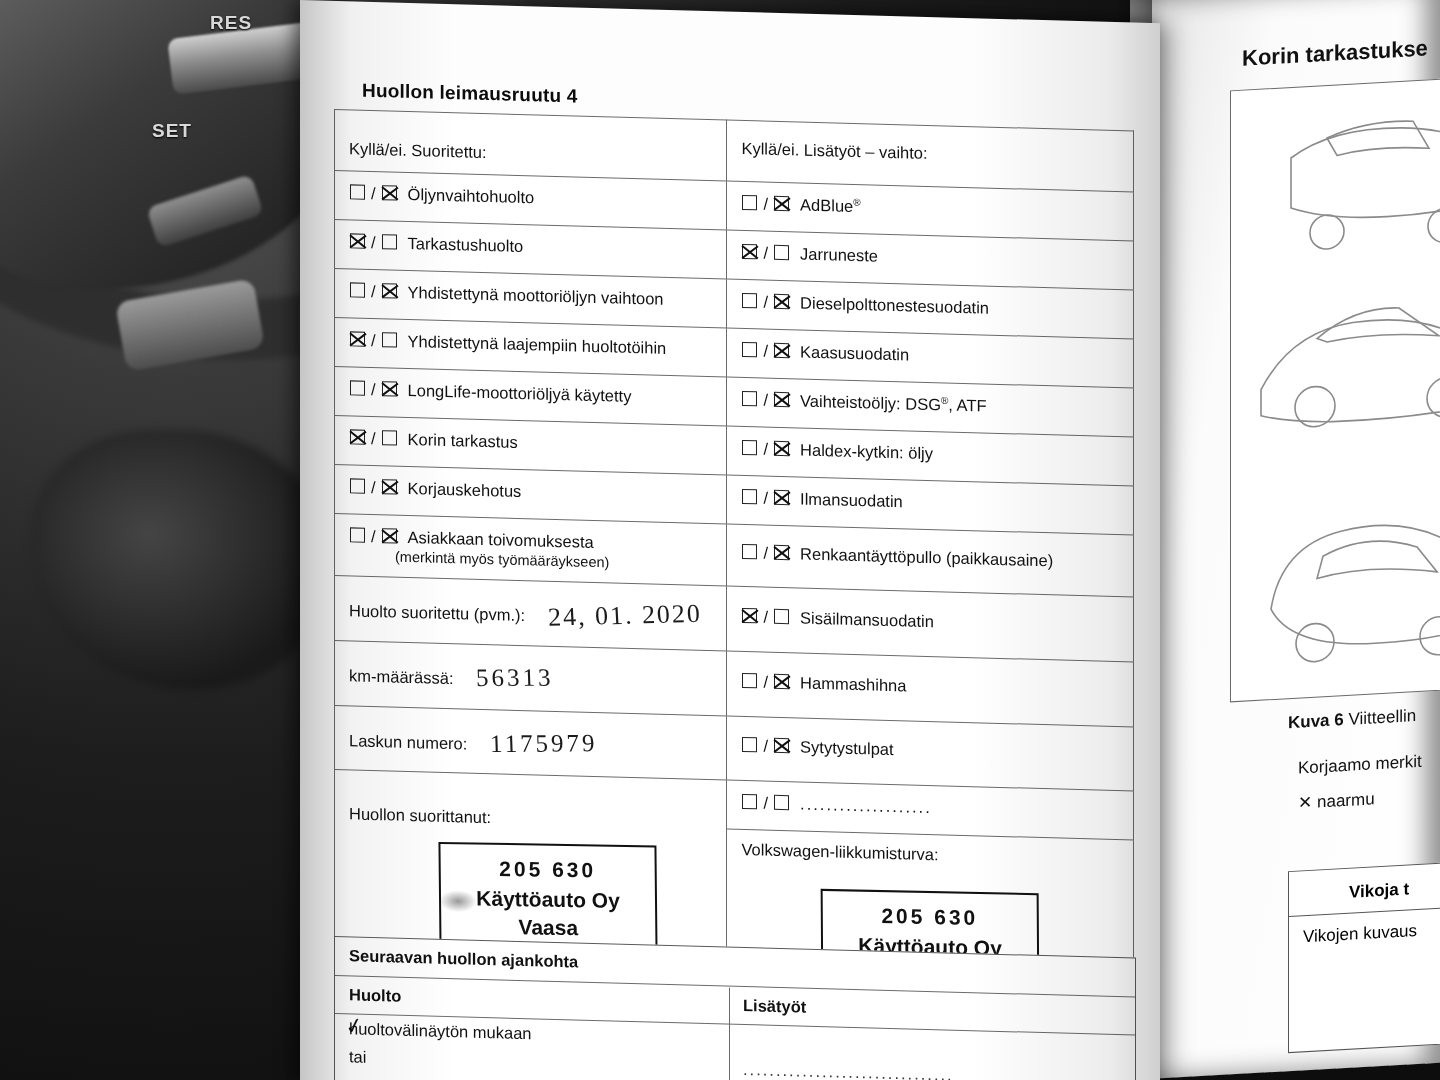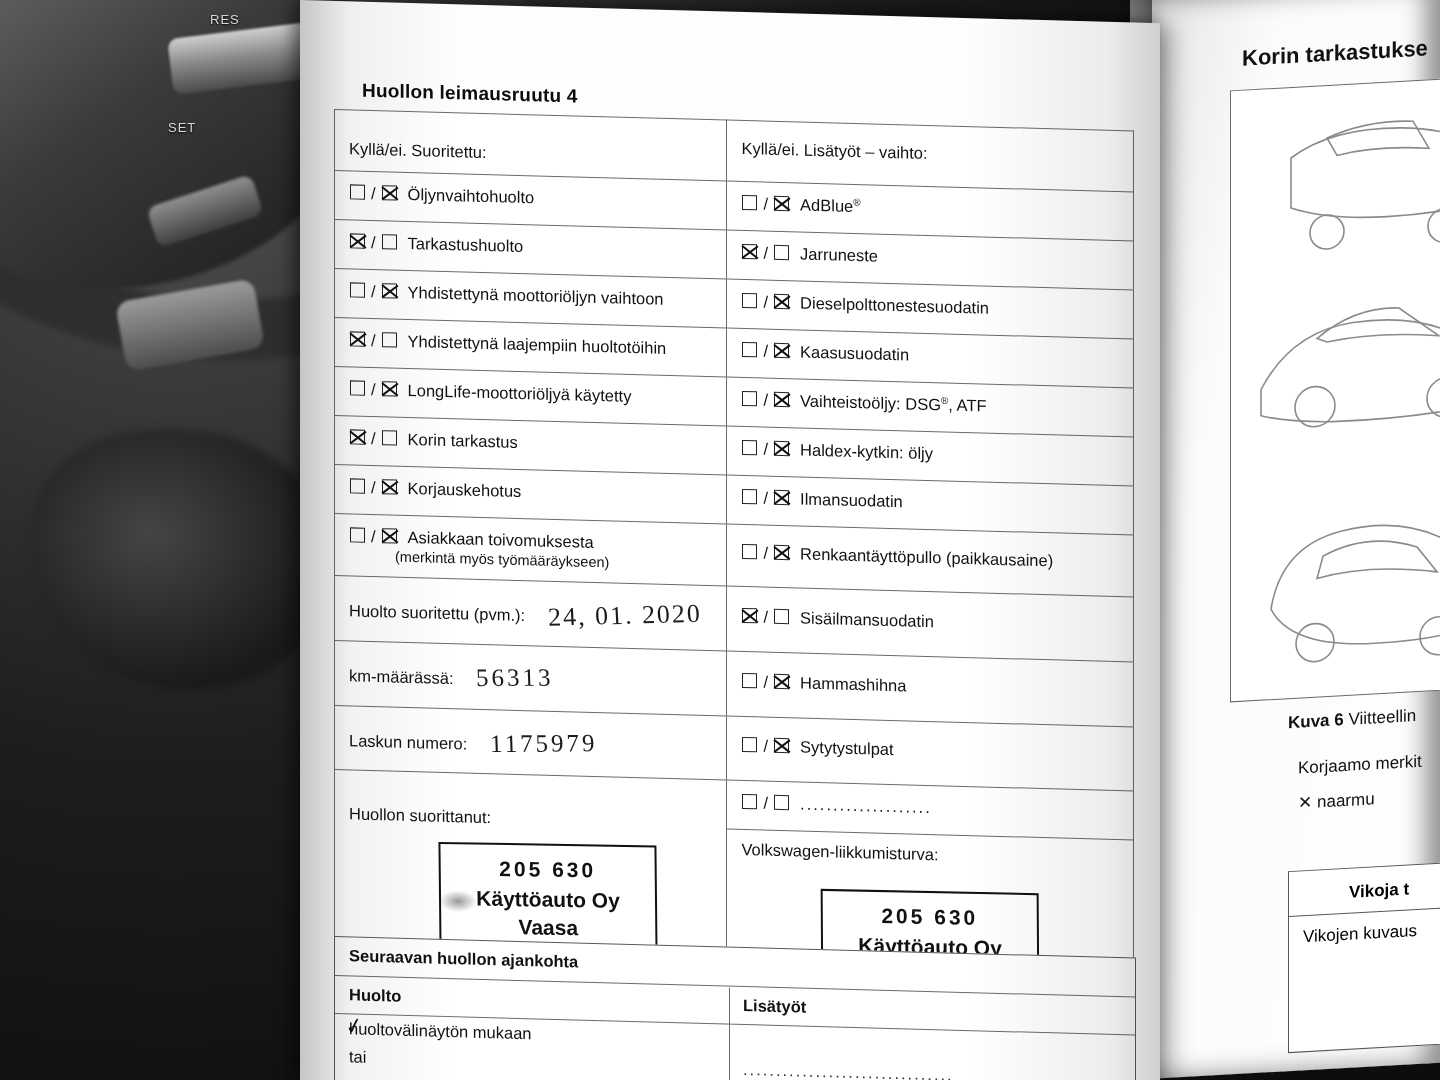--- a/index.html
+++ b/index.html
@@ -41,21 +41,21 @@
     position:absolute;left:150px;top:190px;width:110px;height:42px;
     background:linear-gradient(180deg,#8e8e8e,#3f3f3f);
     border-radius:10px;transform:rotate(-18deg);filter:blur(1.5px);
   }
   .vent{
     position:absolute;left:30px;top:430px;width:300px;height:260px;
     background:radial-gradient(ellipse at 40% 40%,#454545,#1a1a1a 70%);
     border-radius:40% 50% 45% 55%;filter:blur(4px);
   }
   .bgtext{
-    position:absolute;color:#d9d9d9;font-size:13px;font-weight:normal;
+    position:absolute;color:#d9d9d9;font-size:19px;font-weight:bold;
     letter-spacing:1px;filter:blur(.4px);text-shadow:0 1px 2px #000;
   }
 
   
   .right-page{
     position:absolute;left:1130px;top:0;width:310px;height:1080px;
     background:linear-gradient(100deg,#b9b9b9 0%,#e8e8e8 8%,#fbfbfb 30%,#fff 100%);
     transform:skewY(-3.2deg);transform-origin:left top;
     box-shadow:-14px 0 26px rgba(0,0,0,.45) inset;
   }
@@ -175,21 +175,21 @@
 <body>
 
 <div class="bg">
   <div class="steer-ring"></div>
   <div class="steering"></div>
   <div class="lever"></div>
   <div class="knob2"></div>
   <div class="knob"></div>
   <div class="vent"></div>
   <div class="bgtext" id="bg0" style="left: 210px; top: 12px;">RES</div>
-  <div class="bgtext" id="bg1" style="left: 168px; top: 120px;">SET</div>
+  <div class="bgtext" id="bg1" style="left: 152px; top: 120px;">SET</div>
 </div>
 
 <div class="right-page">
   <div class="rp-title">Korin tarkastukse</div>
 
   <div class="rp-fig">
     <svg width="260" height="610" viewBox="0 0 260 610">
       <g stroke="#8b8b8b" fill="none" stroke-width="1.6">
         <path d="M60 70 q40 -28 110 -24 q60 4 86 30 l10 46 q-50 12 -110 12 q-60 0 -96 -14 z"></path>
         <path d="M96 52 q40 -16 86 -12 l16 28 q-54 -6 -92 2 z"></path>

